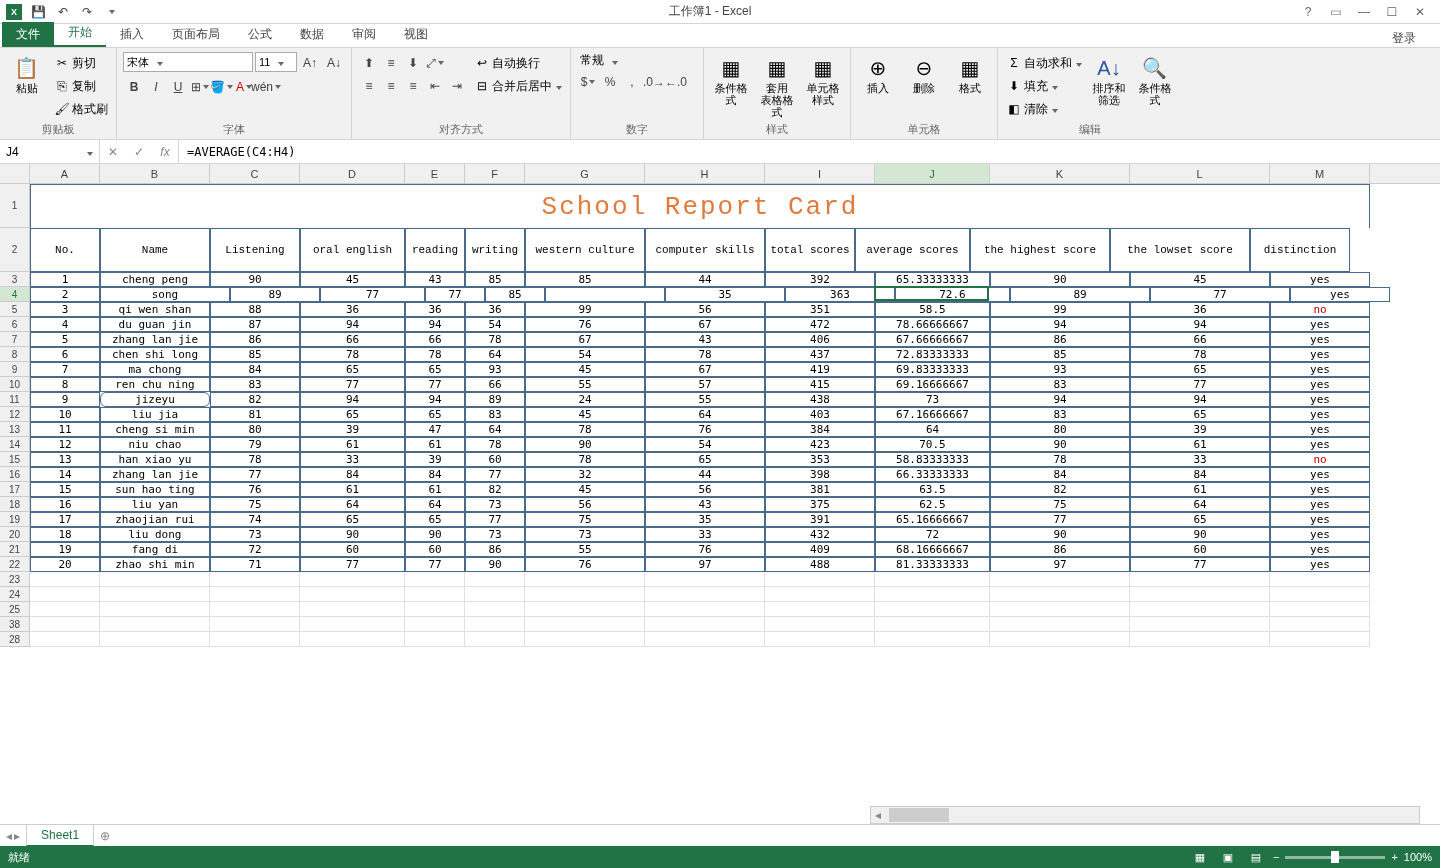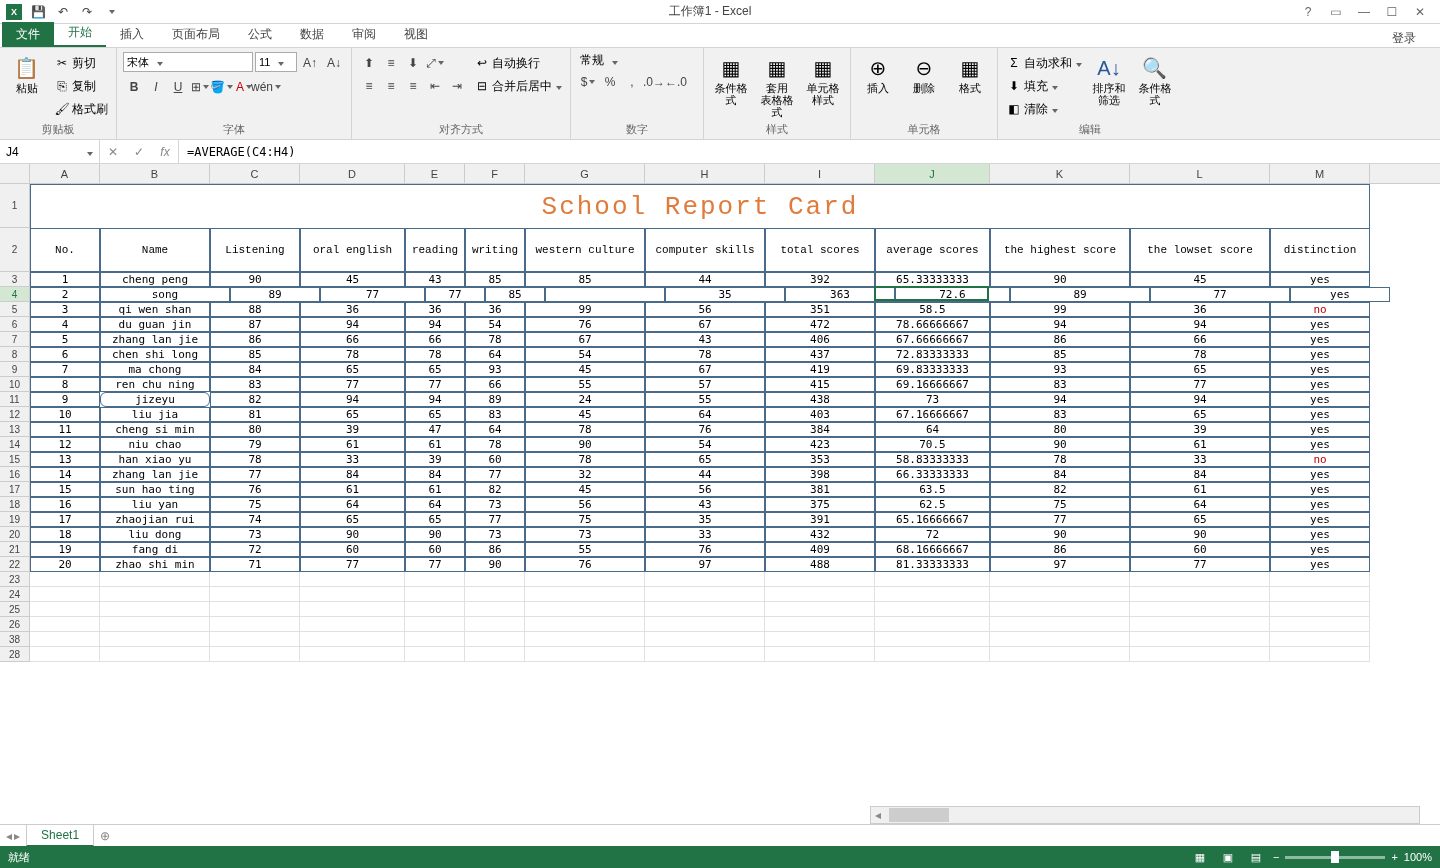--- a/index.html
+++ b/index.html
@@ -322,21 +322,21 @@
       <div class="row header-row">
         <div class="row-h">2</div>
         <div class="cell header-cell" style="width: 70px; height: 44px;">No.</div>
         <div class="cell header-cell" style="width: 110px; height: 44px;">Name</div>
         <div class="cell header-cell" style="width: 90px; height: 44px;">Listening</div>
         <div class="cell header-cell" style="width: 105px; height: 44px;">oral english</div>
         <div class="cell header-cell" style="width: 60px; height: 44px;">reading</div>
         <div class="cell header-cell" style="width: 60px; height: 44px;">writing</div>
         <div class="cell header-cell" style="width: 120px; height: 44px;">western culture</div>
         <div class="cell header-cell" style="width: 120px; height: 44px;">computer skills</div>
-        <div class="cell header-cell" style="width: 110px; height: 44px;">total  scores</div>
+        <div class="cell header-cell" style="width: 90px; height: 44px;">total  scores</div>
         <div class="cell header-cell" style="width: 115px; height: 44px;">average scores</div>
         <div class="cell header-cell" style="width: 140px; height: 44px;">the highest score</div>
         <div class="cell header-cell" style="width: 140px; height: 44px;">the lowset score</div>
         <div class="cell header-cell" style="width: 100px; height: 44px;">distinction</div>
       </div>
       <div class="row">
         <div class="row-h">3</div>
         <div class="cell data-cell" style="width: 70px;">1</div>
         <div class="cell data-cell" style="width: 110px;">cheng peng</div>
         <div class="cell data-cell" style="width: 90px;">90</div>
@@ -697,36 +697,20 @@
         <div class="cell" style="width: 60px;"></div>
         <div class="cell" style="width: 120px;"></div>
         <div class="cell" style="width: 120px;"></div>
         <div class="cell" style="width: 110px;"></div>
         <div class="cell" style="width: 115px;"></div>
         <div class="cell" style="width: 140px;"></div>
         <div class="cell" style="width: 140px;"></div>
         <div class="cell" style="width: 100px;"></div>
       </div>
       <div class="row">
-        <div class="row-h">26</div>
-        <div class="cell" style="width: 70px;"></div>
-        <div class="cell" style="width: 110px;"></div>
-        <div class="cell" style="width: 90px;"></div>
-        <div class="cell" style="width: 105px;"></div>
-        <div class="cell" style="width: 60px;"></div>
-        <div class="cell" style="width: 60px;"></div>
-        <div class="cell" style="width: 120px;"></div>
-        <div class="cell" style="width: 120px;"></div>
-        <div class="cell" style="width: 110px;"></div>
-        <div class="cell" style="width: 115px;"></div>
-        <div class="cell" style="width: 140px;"></div>
-        <div class="cell" style="width: 140px;"></div>
-        <div class="cell" style="width: 100px;"></div>
-      </div>
-      <div class="row">
         <div class="row-h">38</div>
         <div class="cell" style="width: 70px;"></div>
         <div class="cell" style="width: 110px;"></div>
         <div class="cell" style="width: 90px;"></div>
         <div class="cell" style="width: 105px;"></div>
         <div class="cell" style="width: 60px;"></div>
         <div class="cell" style="width: 60px;"></div>
         <div class="cell" style="width: 120px;"></div>
         <div class="cell" style="width: 120px;"></div>
         <div class="cell" style="width: 110px;"></div>

